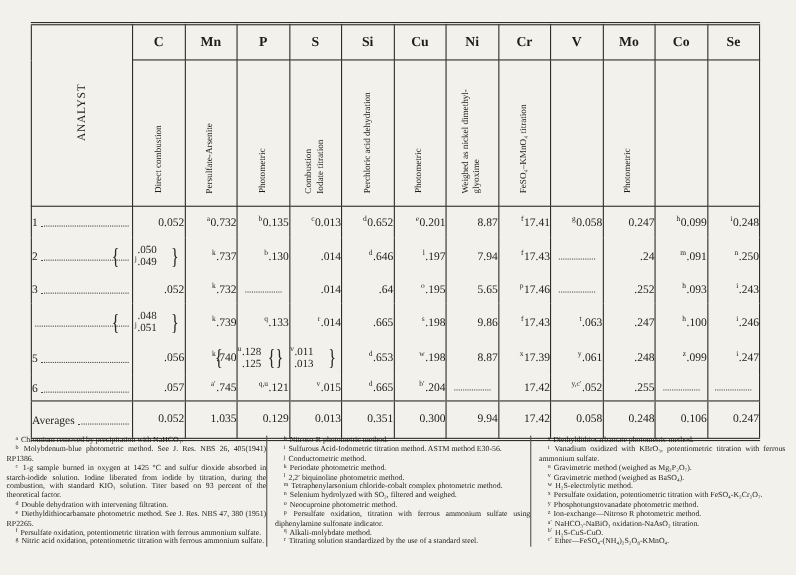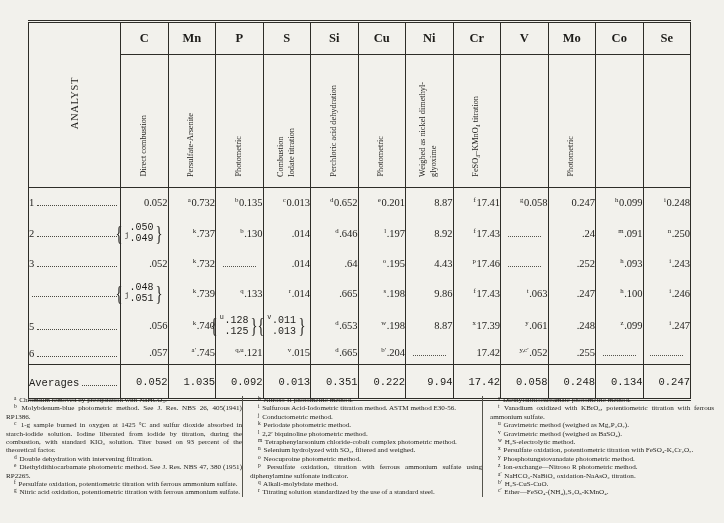--- a/index.html
+++ b/index.html
@@ -18,31 +18,31 @@
   td.method-cell{height:132px;vertical-align:bottom;text-align:center;border-bottom:1px solid #2e2d28;}
   .method-label{font-size:8.3px;line-height:1.3;white-space:pre-line;text-align:left;margin-bottom:6px;max-height:126px;}
   tbody td{border-top:0;border-bottom:0;font-size:10.5px;vertical-align:middle;}
   tbody td.val{text-align:right;padding-right:9px;}
   tbody tr.r0 td{height:28px;}
   tbody tr.r1 td{height:34px;}
   tbody tr.r2 td{height:26px;}
   tbody tr.r3 td{height:34px;}
   tbody tr.r4 td{height:31px;}
   tbody tr.r5 td{height:23px;}
-  tr.avg-row td{border-top:1px solid #2e2d28;height:33px;font-size:10.5px;font-family:Liberation Mono, monospace;}
+  tr.avg-row td{border-top:1px solid #2e2d28;height:33px;font-size:10.5px;}
   td.label-cell{padding-left:6px;padding-right:2px;}
   .label-flex{display:flex;align-items:flex-end;}
   .label-flex .lab{font-size:10.5px;line-height:12px;}
   .leader{flex:1;border-bottom:1px dotted #4a4941;margin:0 3px 3px 3px;height:10px;}
   sup.ds{font-size:6.8px;vertical-align:4px;line-height:0;margin-right:.5px;}
   .dashfill{display:inline-block;width:72%;border-bottom:1px dotted #55544c;height:7px;}
   td.dash-cell{text-align:center;}
   .brace-group{display:inline-flex;align-items:center;justify-content:flex-end;width:100%;padding-right:3px;box-sizing:border-box;}
   .brace{font-size:21px;font-weight:400;line-height:1;transform:scaleX(.7);color:#2a2925;}
-  .brace-vals{display:flex;flex-direction:column;align-items:flex-end;margin:0 1px;font-family:Liberation Mono, monospace;}
+  .brace-vals{display:flex;flex-direction:column;align-items:flex-end;margin:0 12px;}
   .brace-vals span{font-size:10px;line-height:11px;}
   
   #footnotes{position:absolute;left:6px;top:396px;width:714px;display:flex;}
   .fcol{font-size:7.1px;line-height:8.4px;text-align:justify;}
   .fcol p{margin:0;text-indent:8px;}
   sup.fm{font-size:5.4px;vertical-align:2px;line-height:0;margin-right:1px;}
   #fcol1{width:236px;}
   #fcol2{width:232px;border-left:1px solid #55544c;padding-left:7px;}
   #fcol3{width:224px;border-left:1px solid #55544c;padding-left:7px;}
 </style>
@@ -139,41 +139,41 @@
                 <span>.050</span>
                 <span><sup class="ds">j</sup>.049</span>
               </span>
               <span class="brace">}</span>
             </span></td>
           <td class="val"><sup class="ds">k</sup>.737</td>
           <td class="val"><sup class="ds">b</sup>.130</td>
           <td class="val">.014</td>
           <td class="val"><sup class="ds">d</sup>.646</td>
           <td class="val"><sup class="ds">l</sup>.197</td>
-          <td class="val">8.92</td>
+          <td class="val">7.94</td>
           <td class="val"><sup class="ds">f</sup>17.43</td>
           <td class="dash-cell"><span class="dashfill"></span></td>
           <td class="val">.24</td>
           <td class="val"><sup class="ds">m</sup>.091</td>
           <td class="val"><sup class="ds">n</sup>.250</td>
         </tr>
         <tr class="r2">
           <td class="label-cell">
             <div class="label-flex">
               <span class="lab">3</span>
               <span class="leader"></span>
             </div>
           </td>
           <td class="val">.052</td>
           <td class="val"><sup class="ds">k</sup>.732</td>
           <td class="dash-cell"><span class="dashfill"></span></td>
           <td class="val">.014</td>
           <td class="val">.64</td>
           <td class="val"><sup class="ds">o</sup>.195</td>
-          <td class="val">4.43</td>
+          <td class="val">5.65</td>
           <td class="val"><sup class="ds">p</sup>17.46</td>
           <td class="dash-cell"><span class="dashfill"></span></td>
           <td class="val">.252</td>
           <td class="val"><sup class="ds">h</sup>.093</td>
           <td class="val"><sup class="ds">i</sup>.243</td>
         </tr>
         <tr class="r3">
           <td class="label-cell">
             <div class="label-flex">
               <span class="lab"></span>
@@ -256,29 +256,29 @@
         </tr>
         <tr class="avg-row">
           <td class="label-cell">
             <div class="label-flex">
               <span class="lab">Averages</span>
               <span class="leader"></span>
             </div>
           </td>
           <td class="val">0.052</td>
           <td class="val">1.035</td>
-          <td class="val">0.092</td>
+          <td class="val">0.129</td>
           <td class="val">0.013</td>
           <td class="val">0.351</td>
-          <td class="val">0.222</td>
+          <td class="val">0.300</td>
           <td class="val">9.94</td>
           <td class="val">17.42</td>
           <td class="val">0.058</td>
           <td class="val">0.248</td>
-          <td class="val">0.134</td>
+          <td class="val">0.106</td>
           <td class="val">0.247</td>
         </tr>
       </tbody>
   </table>
 
   <div id="footnotes">
     <div class="fcol" id="fcol1">
         <p><sup class="fm">a</sup> Chromium removed by precipitation with NaHCO₃.</p>
         <p><sup class="fm">b</sup> Molybdenum-blue photometric method. See J. Res. NBS 26, 405(1941) RP1386.</p>
         <p><sup class="fm">c</sup> 1-g sample burned in oxygen at 1425 °C and sulfur dioxide absorbed in starch-iodide solution. Iodine liberated from iodide by titration, during the combustion, with standard KIO₃ solution. Titer based on 93 percent of the theoretical factor.</p>

